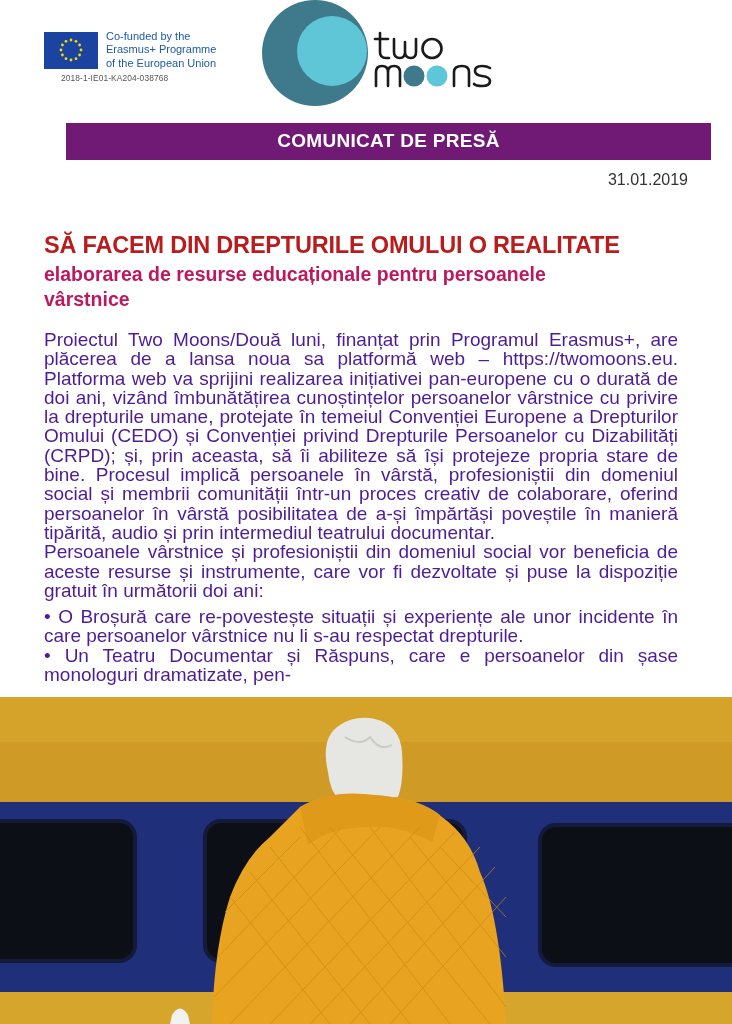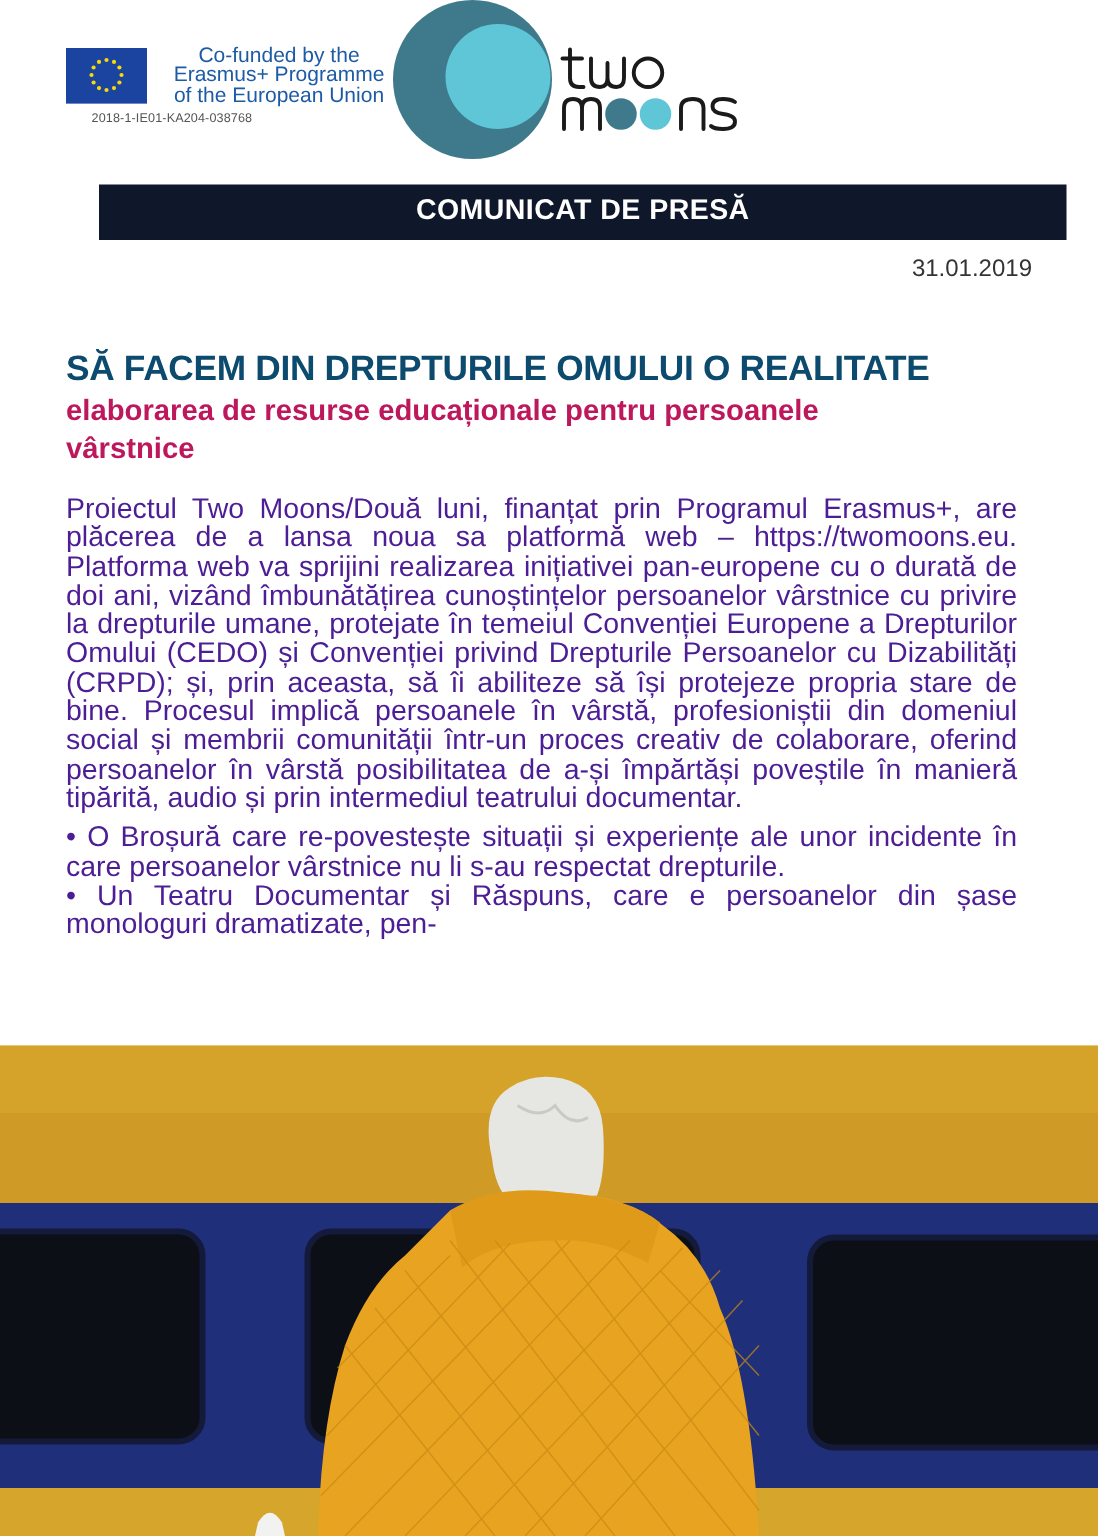--- a/index.html
+++ b/index.html
@@ -3,33 +3,33 @@
   <meta charset="utf-8">
   <style>
     * { margin: 0; padding: 0; box-sizing: border-box; }
     html, body { width: 732px; height: 1024px; overflow: hidden; background: #ffffff; }
     body { position: relative; font-family: "DejaVu Sans", "Liberation Sans", sans-serif; color: #2b2b2b; }
 
     
     .eu-block { position: absolute; left: 44px; top: 30px; }
     .eu-flag { position: absolute; left: 0; top: 2px; width: 54px; height: 37px; background: #1a44a0; }
     .eu-flag svg { display: block; }
-    .eu-text { position: absolute; left: 62px; top: 0px; width: 160px; font-family: "Liberation Sans", sans-serif; font-size: 14px; line-height: 13.4px; color: #1d5ba5; text-align: center; }
+    .eu-text { position: absolute; left: 62px; top: 0px; width: 160px; font-family: "Liberation Sans", sans-serif; font-size: 11px; line-height: 13.4px; color: #1d5ba5; }
     .eu-code { position: absolute; left: 17px; top: 43px; width: 180px; font-family: "Liberation Sans", sans-serif; font-size: 8.4px; color: #555; letter-spacing: 0.1px; }
 
     .logo { position: absolute; left: 262px; top: 0px; width: 250px; height: 108px; }
     .logo svg { display: block; }
 
-    .band { position: absolute; left: 66px; top: 123px; width: 645px; height: 37px; background: #0f172a; }
+    .band { position: absolute; left: 66px; top: 123px; width: 645px; height: 37px; background: #701a75; }
     .band-title { position: absolute; left: 0; right: 0; top: 7px; text-align: center; color: #ffffff; font-family: "Liberation Sans", sans-serif; font-weight: bold; font-size: 19px; letter-spacing: 0.3px; }
 
     .date { position: absolute; right: 44px; top: 171px; font-family: Liberation Sans, sans-serif; font-size: 16px; color: #333; }
 
     
-    .h1 { position: absolute; left: 44px; top: 232px; font-family: "Liberation Sans", sans-serif; font-weight: bold; font-size: 23.5px; color: #0c4a6e; letter-spacing: -0.2px; white-space: nowrap; }
+    .h1 { position: absolute; left: 44px; top: 232px; font-family: "Liberation Sans", sans-serif; font-weight: bold; font-size: 23.5px; color: #b91c1c; letter-spacing: -0.2px; white-space: nowrap; }
     .h2 { position: absolute; left: 44px; top: 262px; width: 520px; font-family: "Liberation Sans", sans-serif; font-weight: bold; font-size: 19.5px; line-height: 25px; color: #be185d; }
 
     
     .body { position: absolute; left: 44px; top: 330px; width: 634px; font-family: "Liberation Sans", sans-serif; font-size: 19px; line-height: 19.3px; color: #4c1d95; text-align: justify; }
     .body p { margin: 0; }
     .body .gap { height: 7px; }
     .body .bullet { text-align: justify; }
 
     
     .photo { position: absolute; left: 0; top: 697px; width: 732px; height: 327px; overflow: hidden; background: #d9a830; }
@@ -92,20 +92,21 @@
   <div class="band-title">COMUNICAT DE PRESĂ</div>
 </div>
 
 <div class="date">31.01.2019</div>
 
 <div class="h1">SĂ FACEM DIN DREPTURILE OMULUI O REALITATE</div>
 <div class="h2">elaborarea de resurse educaționale pentru persoanele vârstnice</div>
 
 <div class="body">
   <p>Proiectul Two Moons/Două luni, finanțat prin Programul Erasmus+, are plăcerea de a lansa noua sa platformă web – https://twomoons.eu. Platforma web va sprijini realizarea inițiativei pan-europene cu o durată de doi ani, vizând îmbunătățirea cunoștințelor persoanelor vârstnice cu privire la drepturile umane, protejate în temeiul Convenției Europene a Drepturilor Omului (CEDO) și Convenției  privind Drepturile Persoanelor cu Dizabilități (CRPD); și, prin aceasta, să îi abiliteze să își protejeze propria stare de bine. Procesul implică persoanele în vârstă, profesio­niștii din domeniul  social și membrii comunității într-un proces creativ de colaborare, oferind persoanelor în vârstă posibilitatea de a-și împărtăși poveștile în manieră tipărită, audio și prin intermediul teatrului documentar.</p>
+  <p>Persoanele vârstnice și profesioniștii din domeniul social vor beneficia de aceste resurse și in­strumente, care vor fi dezvoltate și puse la dispoziție gratuit în următorii doi ani:</p>
   <div class="gap"></div>
   <p class="bullet">• O Broșură care re-povestește situații și experiențe ale unor incidente în care persoanelor vârs­tnice nu li s-au respectat drepturile.</p>
   <p class="bullet">• Un Teatru Documentar și Răspuns, care e persoanelor din șase monologuri dramatizate, pen-</p>
 </div>
 
 <div class="photo">
   <svg width="732" height="327" viewBox="0 0 732 327">
 
     <rect x="0" y="0" width="732" height="327" fill="#d9a52c"></rect>
     <rect x="0" y="0" width="732" height="45" fill="#d6a32a"></rect>

